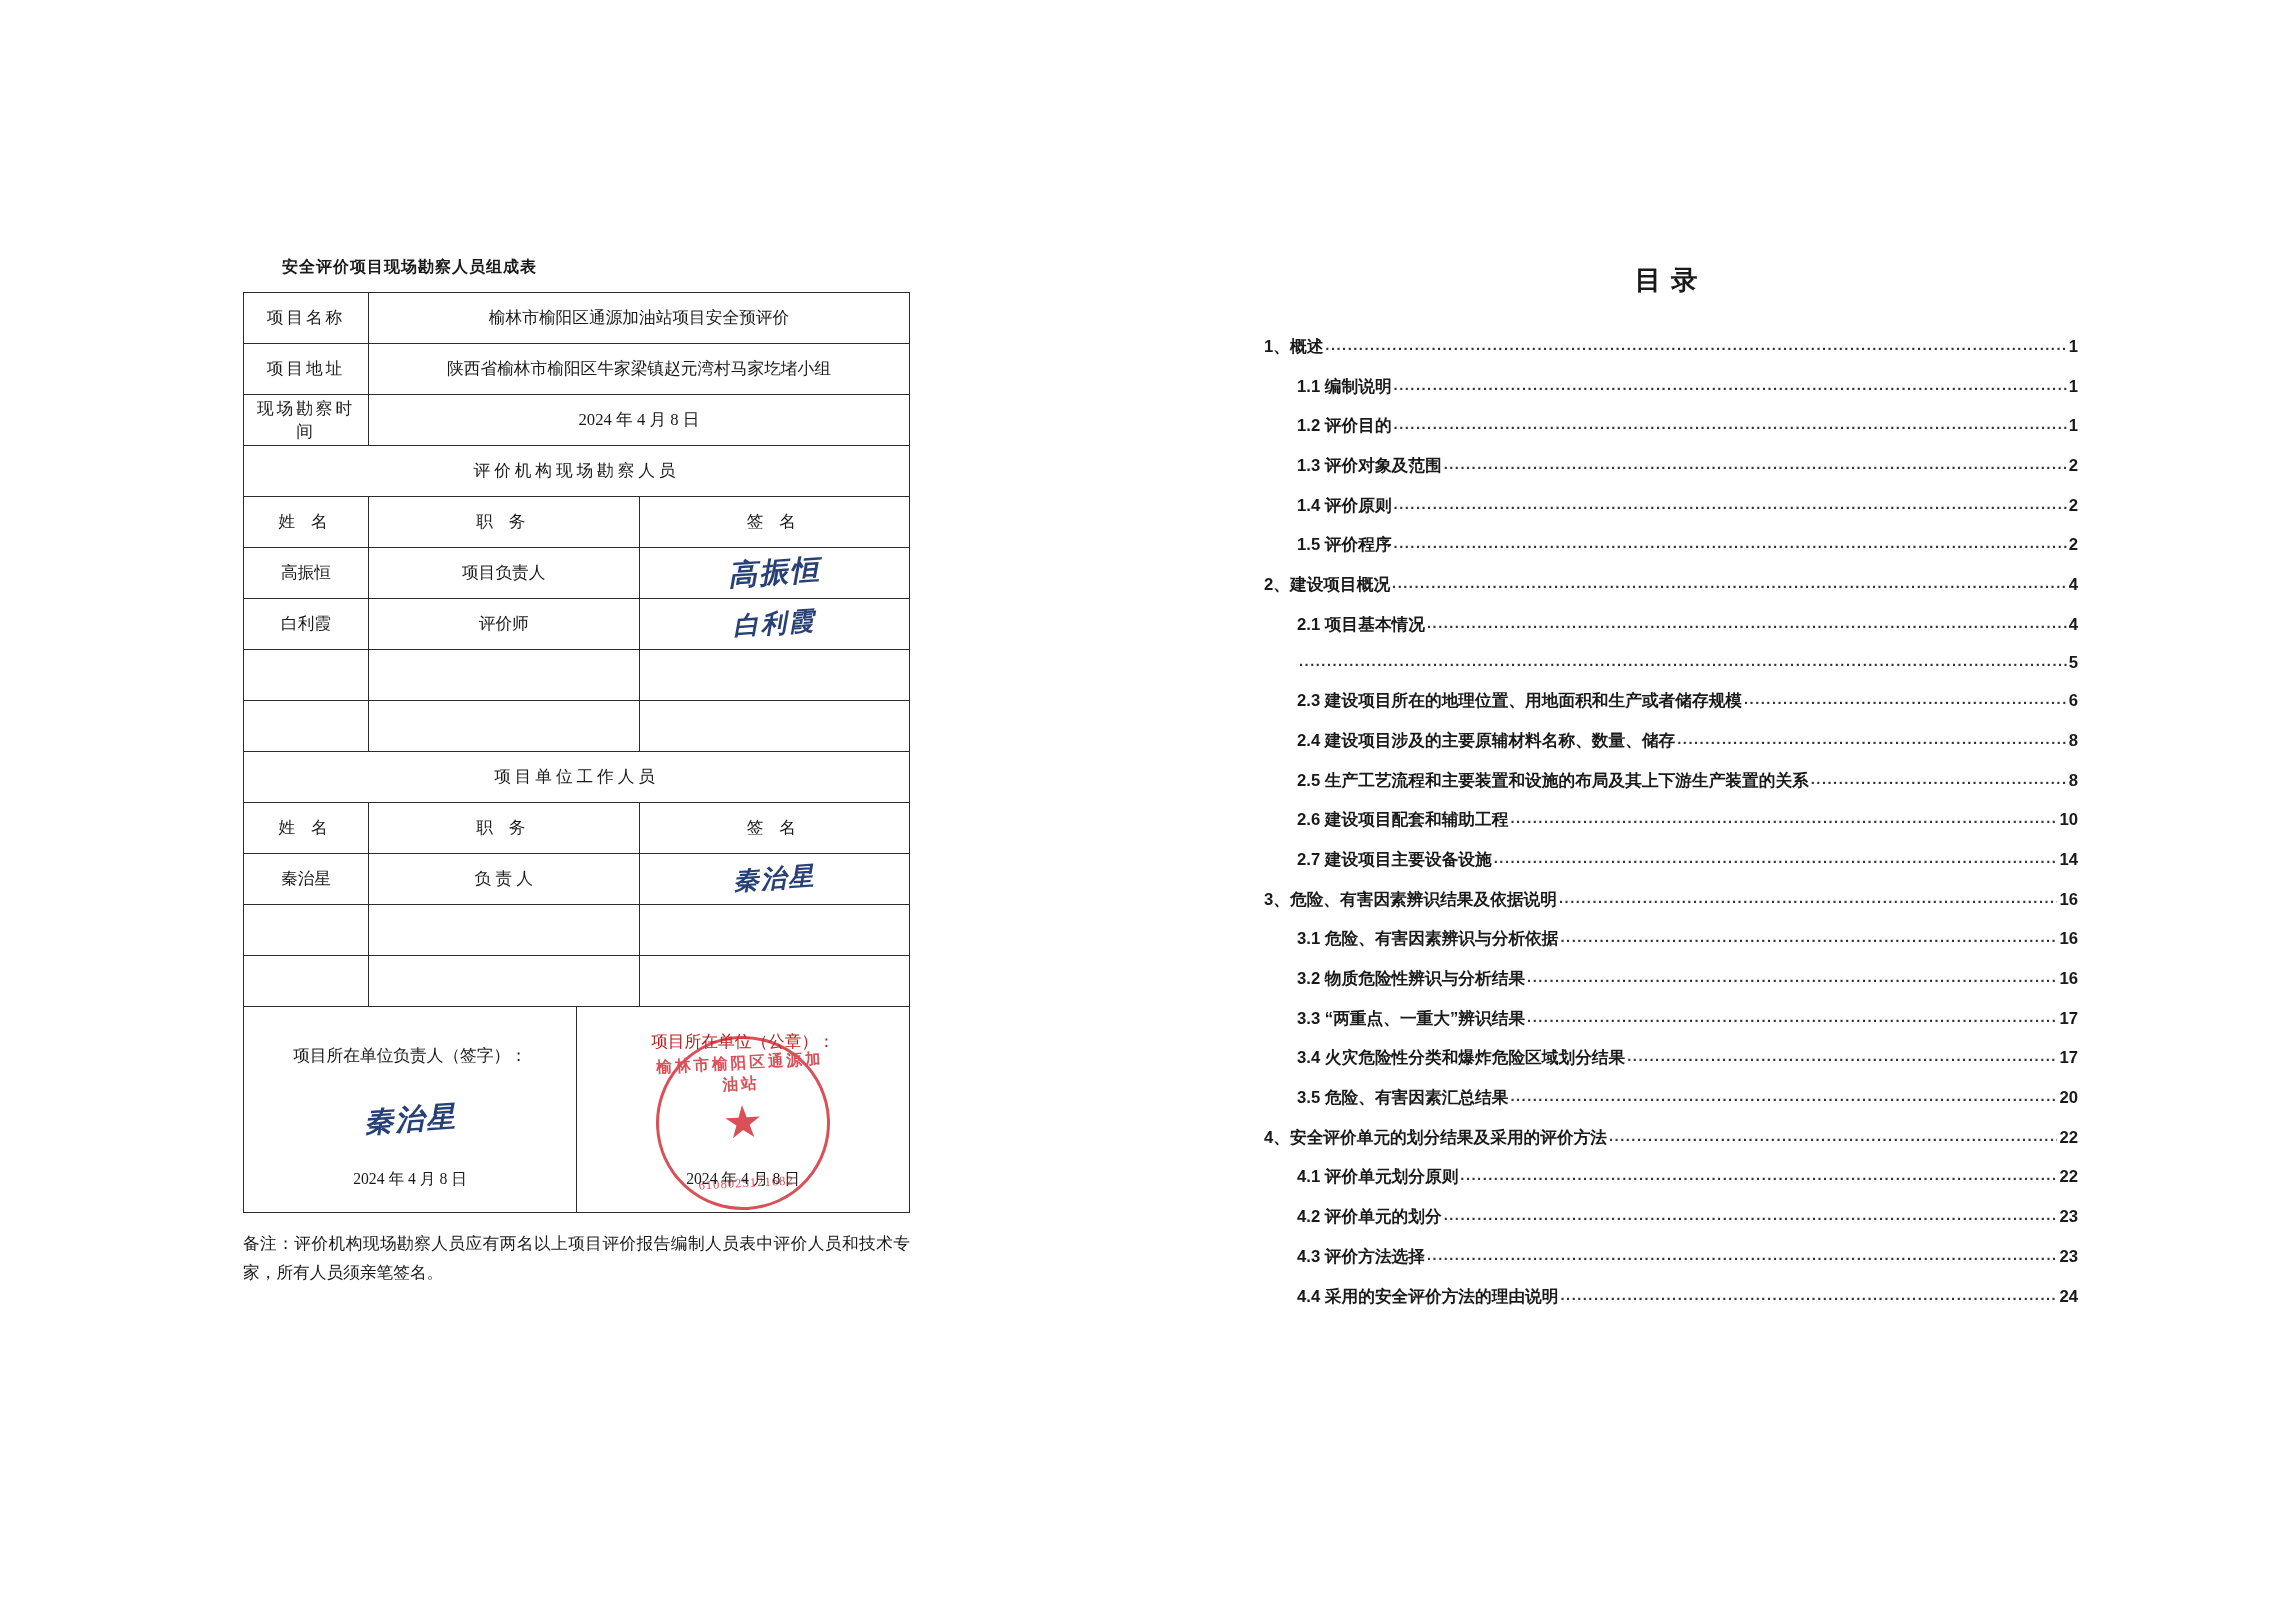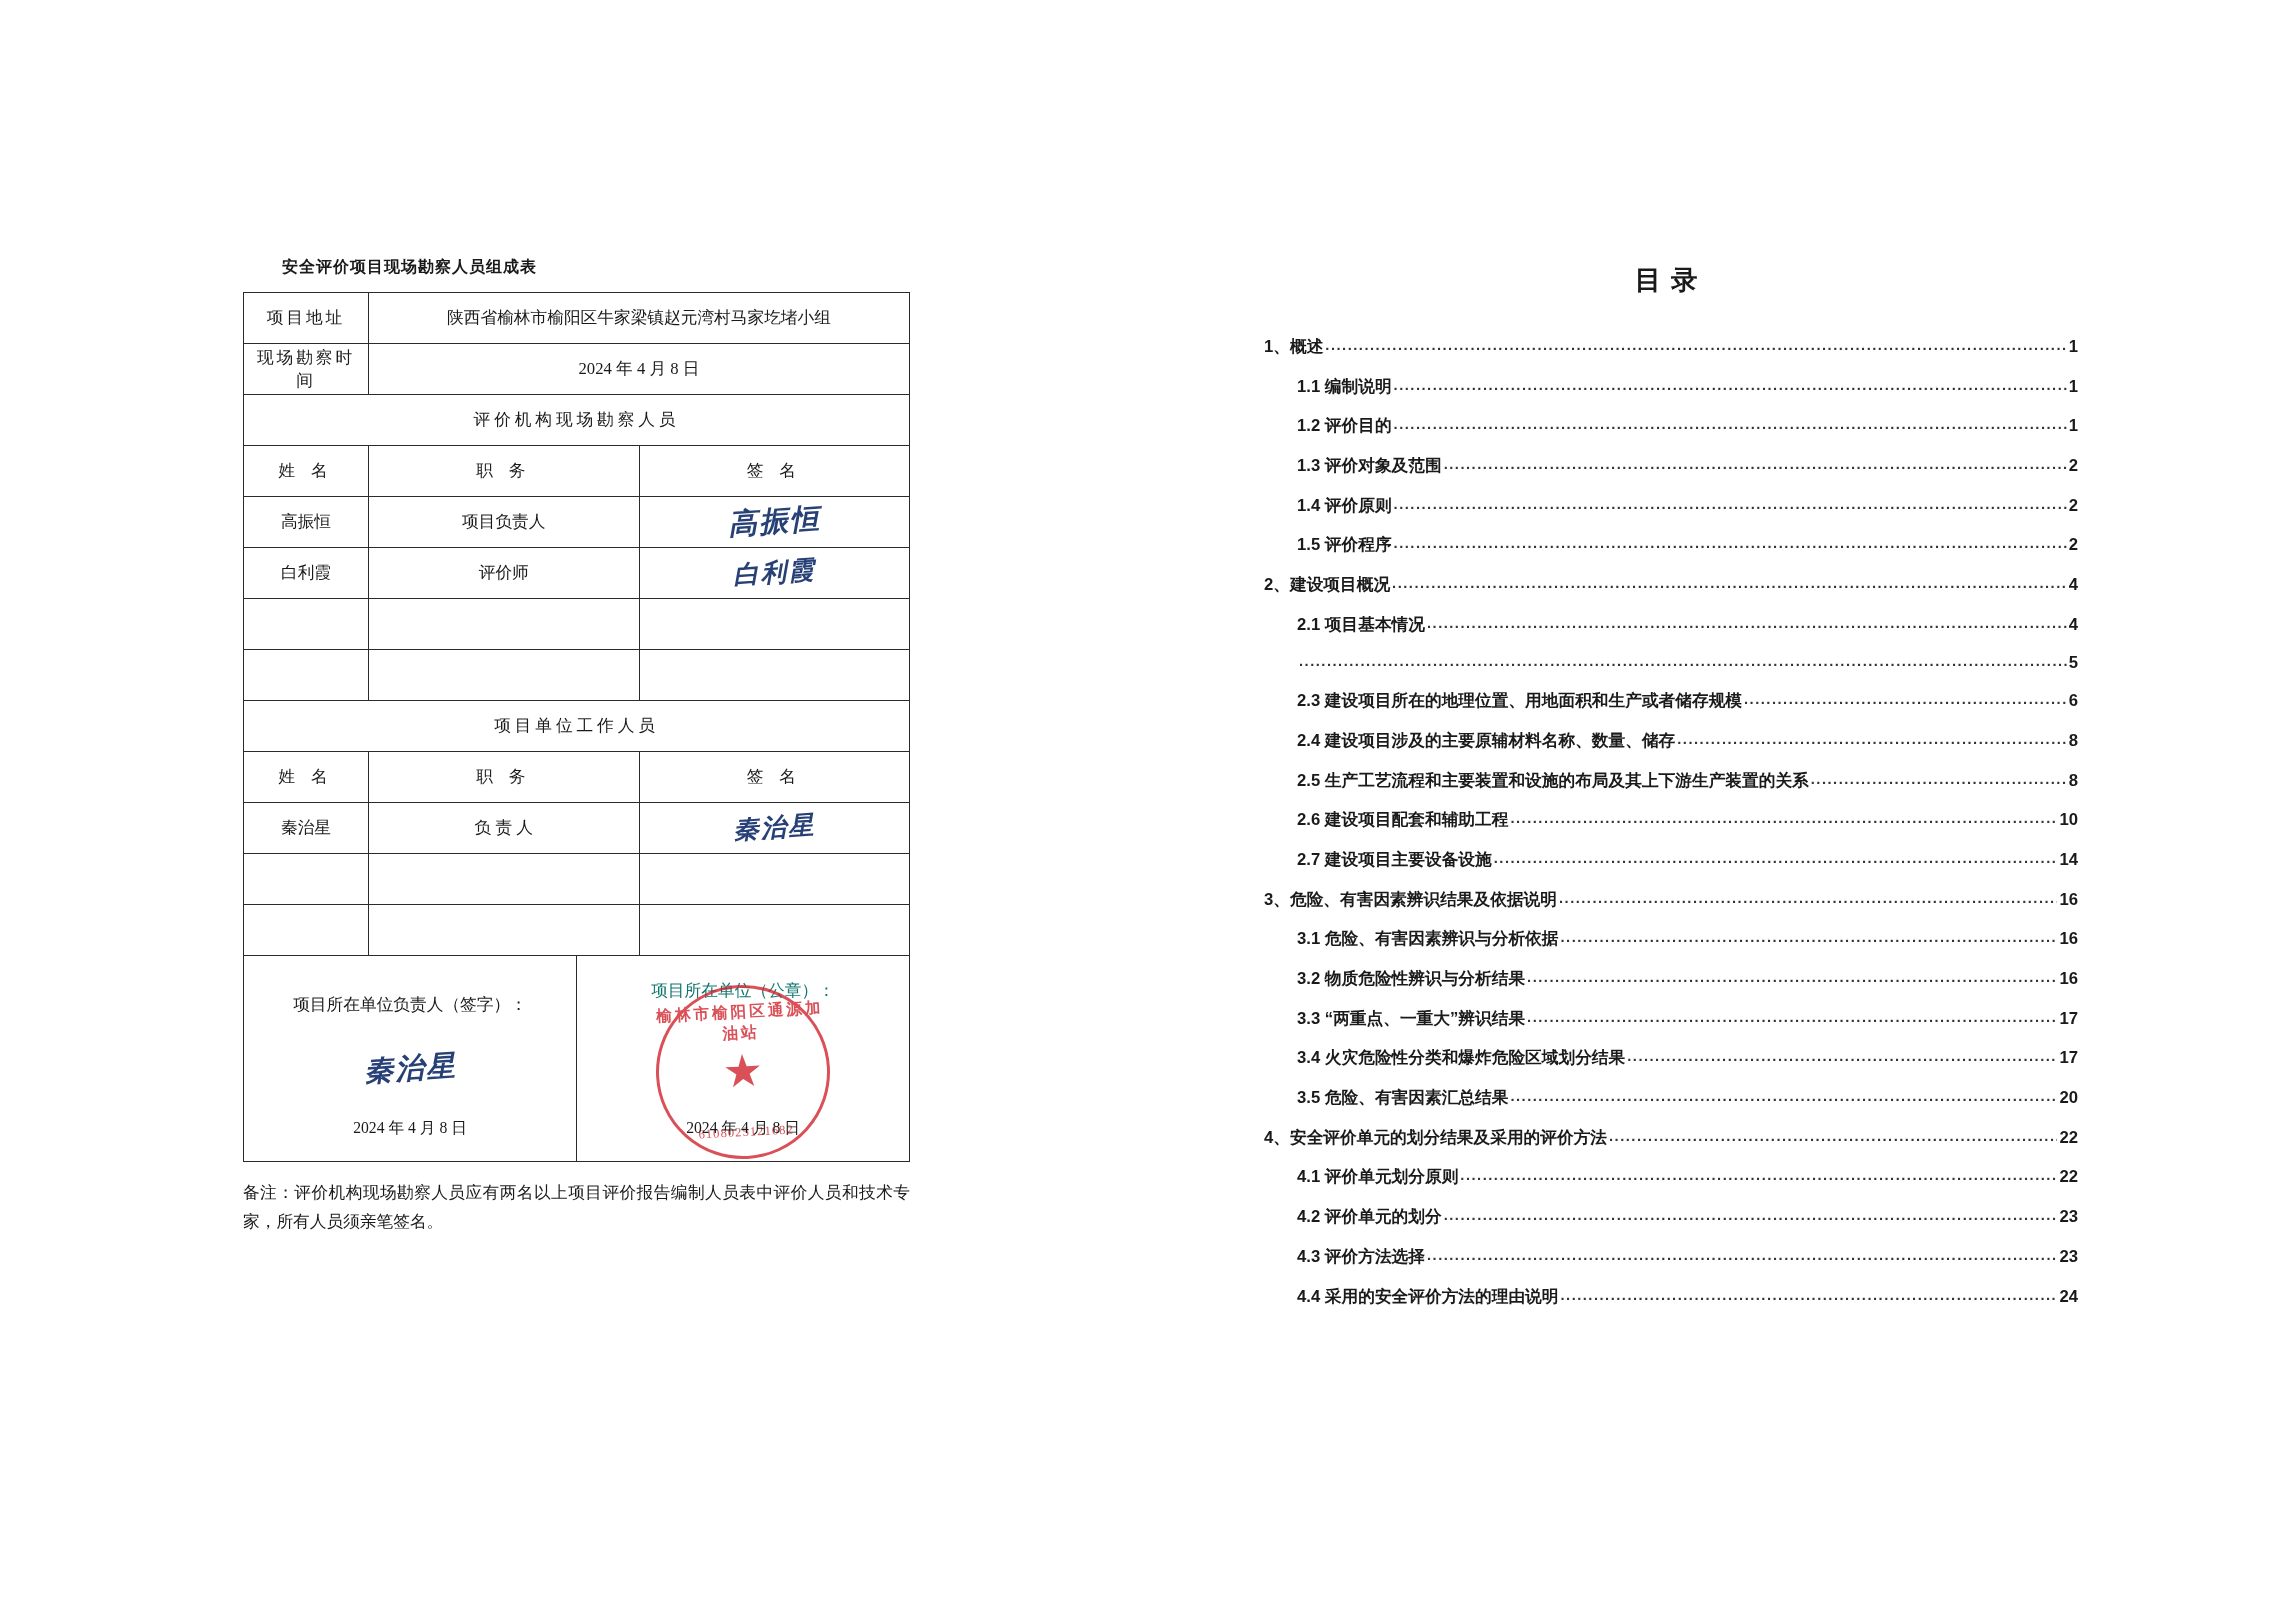--- a/index.html
+++ b/index.html
@@ -128,21 +128,21 @@
     bottom: 15.7px; left: 0; width: 100%;
     text-align: center;
     font-size: 12.7px;
     letter-spacing: 1px;
   }
   .stamp-label {
     position: absolute;
     top: 23.5px; left: 0; width: 100%;
     text-align: center;
     font-size: 16.7px;
-    color: #0f766e;
+    color: #b91c1c;
   }
 
   #note {
     width: 667px;
     margin-top: 16px;
     font-size: 16.7px;
     line-height: 1.75;
     text-align: justify;
   }
 
@@ -197,20 +197,24 @@
 </style>
 </head>
 <body>
 
 <div id="left-page">
 
   <div id="form-title">安全评价项目现场勘察人员组成表</div>
 
   <table class="form">
     <tbody>
+      <tr>
+        <td class="label-cell">项目名称</td>
+        <td colspan="2" class="wide">榆林市榆阳区通源加油站项目安全预评价</td>
+      </tr>
       <tr>
         <td class="label-cell">项目地址</td>
         <td colspan="2" class="wide">陕西省榆林市榆阳区牛家梁镇赵元湾村马家圪堵小组</td>
       </tr>
       <tr>
         <td class="label-cell">现场勘察时间</td>
         <td colspan="2" class="wide">2024 年 4 月 8 日</td>
       </tr>
 
       <tr>

